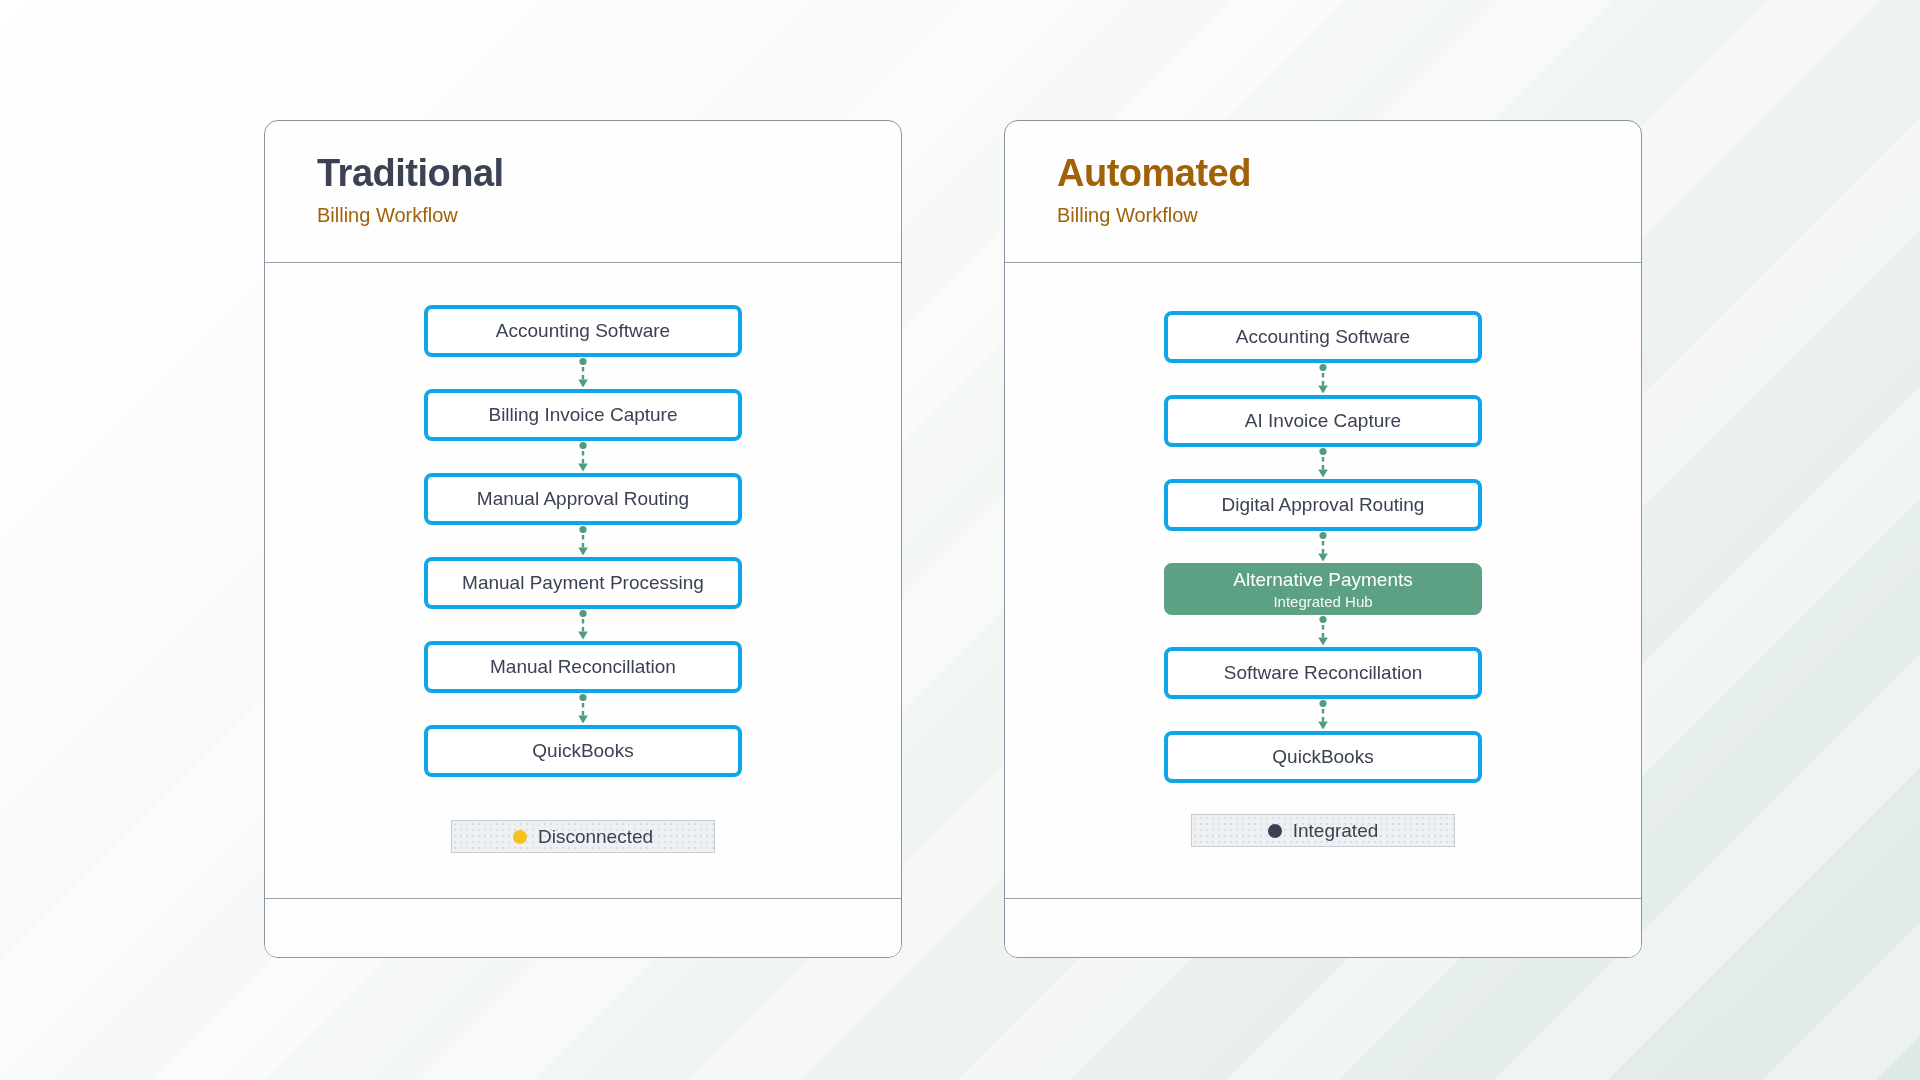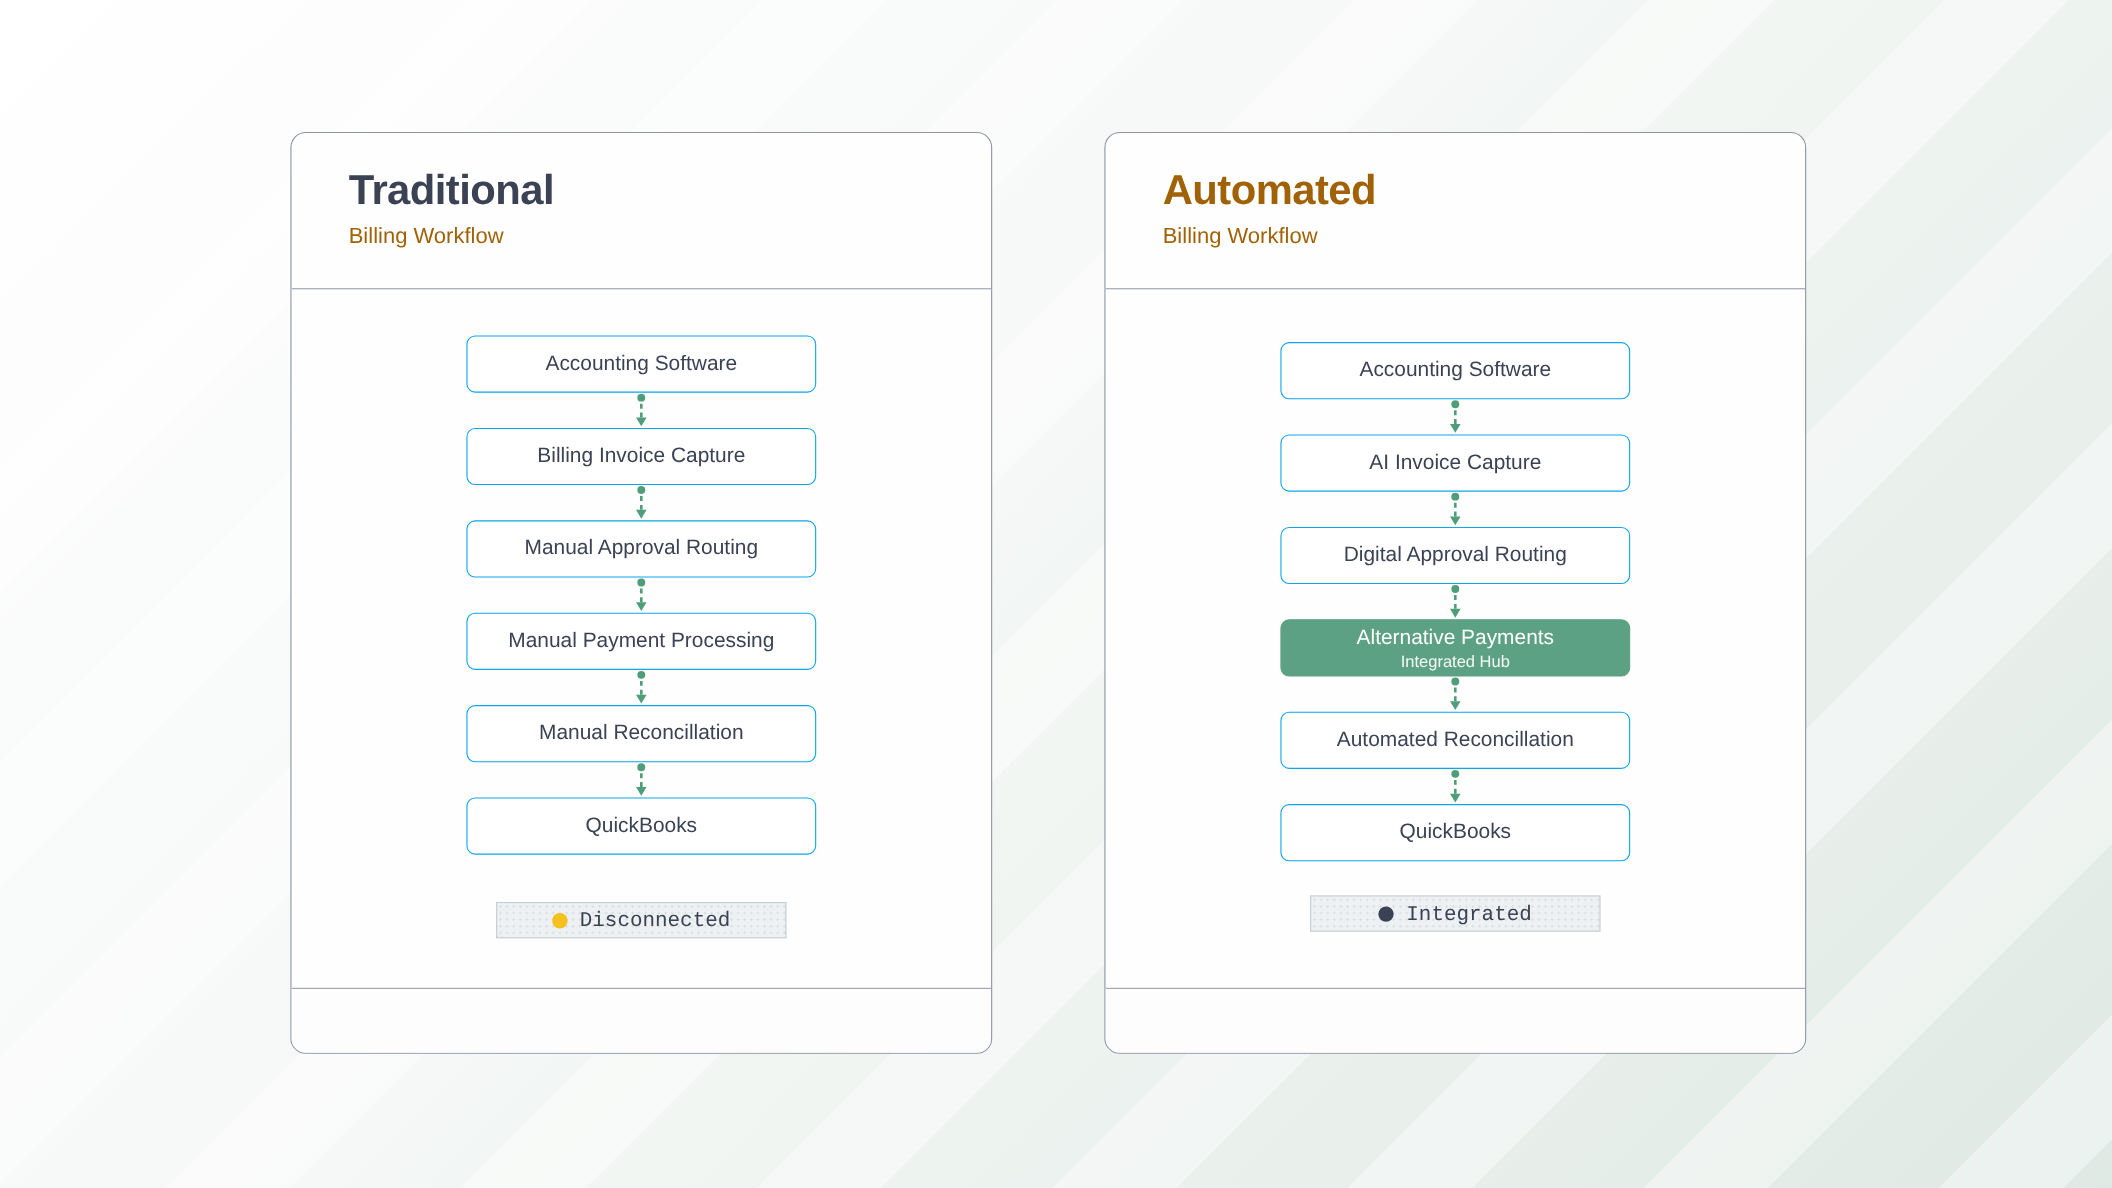--- a/index.html
+++ b/index.html
@@ -71,21 +71,21 @@
     display: flex;
     flex-direction: column;
     align-items: center;
     width: 318px;
   }
   .step {
     box-sizing: border-box;
     width: 318px;
     height: 52px;
     background: #ffffff;
-    border: 1px solid #0ea5e9;
+    border: 4px solid #0ea5e9;
     border-radius: 8px;
     display: flex;
     flex-direction: column;
     align-items: center;
     justify-content: center;
     text-align: center;
   }
   .step-label {
     font-size: 19px;
     color: #3b4254;
@@ -119,21 +119,20 @@
     margin-top: 43px;
     border: 1px solid #c5ccd2;
     border-radius: 0;
     background-color: #eef1f3;
     background-image: radial-gradient(#d9dee1 1px, transparent 1.2px);
     background-size: 6px 6px;
     display: flex;
     align-items: center;
     justify-content: center;
     gap: 11px;
-    font-family: Liberation Mono, monospace;
   }
   .card--automated .status-badge { margin-top: 31px; }
   .status-dot {
     width: 14px;
     height: 14px;
     border-radius: 50%;
     background: #f5c11e;
     flex: 0 0 auto;
   }
   .status-label {
@@ -265,21 +264,21 @@
             <div class="step-sublabel">Integrated Hub</div>
           </div>
           <div class="flow-arrow">
             <svg width="14" height="32" viewBox="0 0 14 32">
               <circle cx="7" cy="4.5" r="3.6" fill="#4f9e79"></circle>
               <line x1="7" y1="10" x2="7" y2="23" stroke="#4f9e79" stroke-width="2.4" stroke-dasharray="4.5 3.5"></line>
               <path d="M2.2 22.5 L11.8 22.5 L7 30.5 Z" fill="#4f9e79"></path>
             </svg>
           </div>
           <div class="step">
-            <div class="step-label">Automated Reconcillation</div>
+            <div class="step-label">Software Reconcillation</div>
           </div>
           <div class="flow-arrow">
             <svg width="14" height="32" viewBox="0 0 14 32">
               <circle cx="7" cy="4.5" r="3.6" fill="#4f9e79"></circle>
               <line x1="7" y1="10" x2="7" y2="23" stroke="#4f9e79" stroke-width="2.4" stroke-dasharray="4.5 3.5"></line>
               <path d="M2.2 22.5 L11.8 22.5 L7 30.5 Z" fill="#4f9e79"></path>
             </svg>
           </div>
           <div class="step">
             <div class="step-label">QuickBooks</div>

